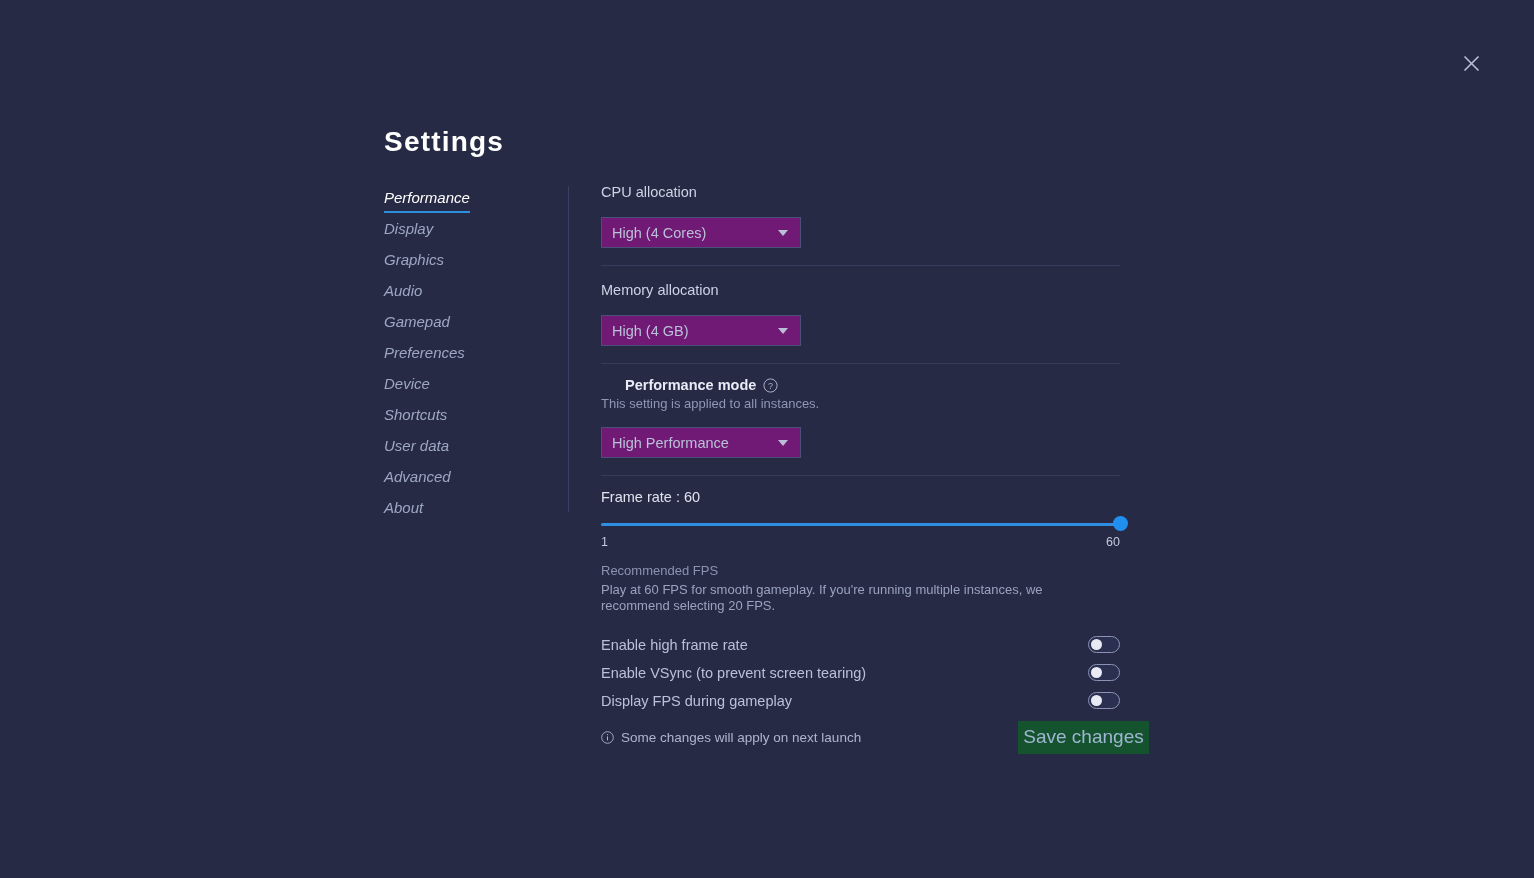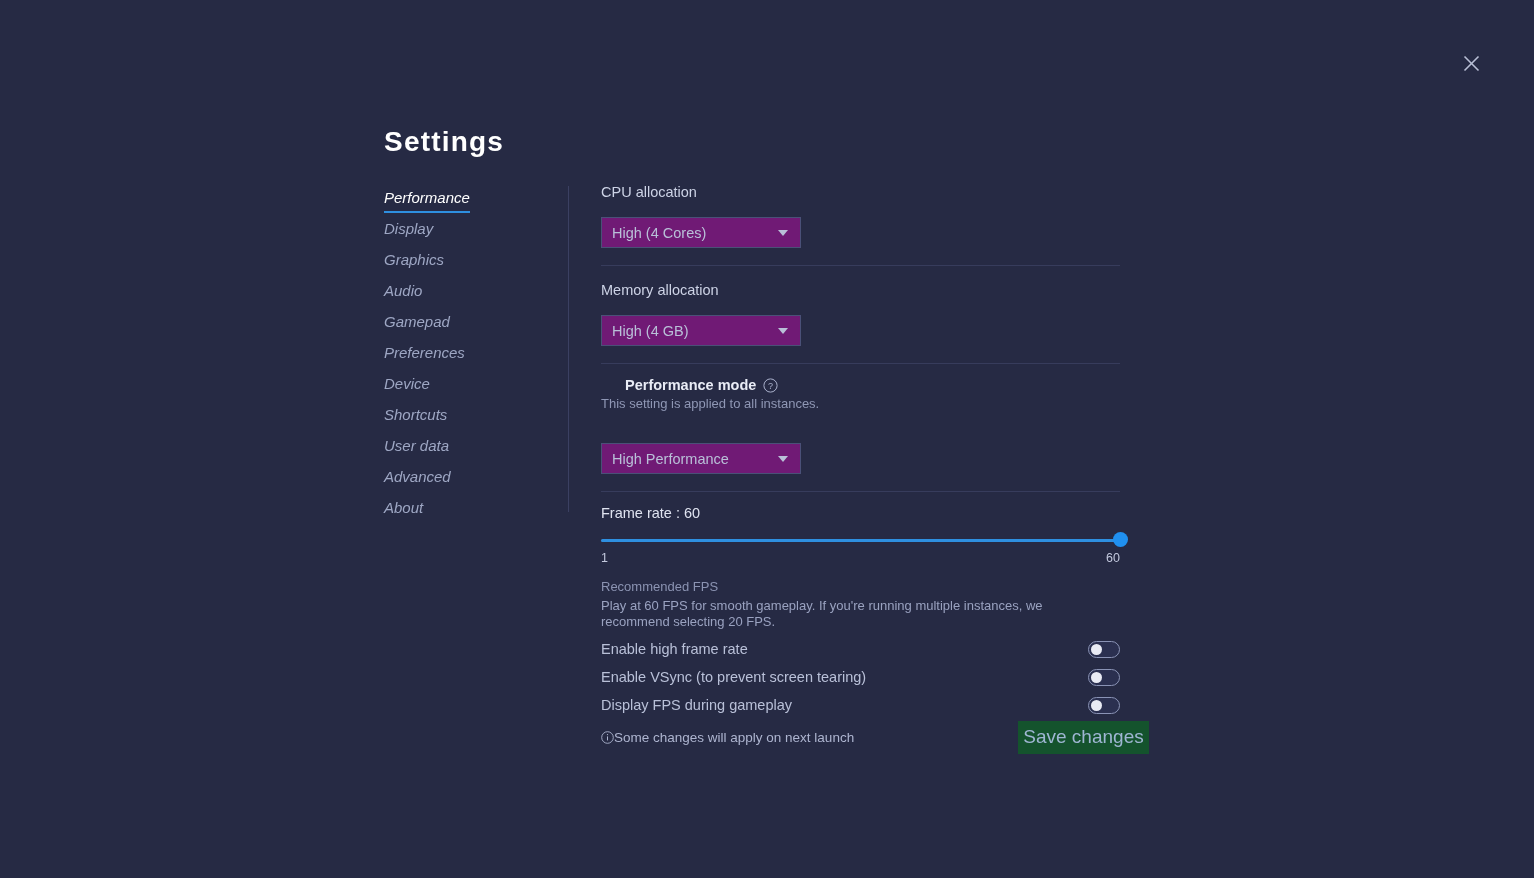--- a/index.html
+++ b/index.html
@@ -203,21 +203,21 @@
     color: #9aa2c0;
     line-height: 16px;
     width: 510px;
   }
 
   
   .toggle-row {
     width: 519px;
     height: 28px;
     display: flex;
-    align-items: flex-start;
+    align-items: flex-end;
     justify-content: space-between;
   }
   .toggle-label {
     font-size: 14.5px;
     color: #b9c0d8;
   }
   .switch {
     width: 32px;
     height: 17px;
     border-radius: 9px;
@@ -244,20 +244,21 @@
     top: 720px;
     width: 548px;
     height: 34px;
     display: flex;
     align-items: center;
     justify-content: space-between;
   }
   #footer-note {
     display: flex;
     align-items: center;
+    gap: 7px;
     font-size: 13.5px;
     color: #aeb5d0;
   }
   #save-btn {
     width: 131px;
     height: 33px;
     background: #14532d;
     color: #9fb6d3;
     font-size: 19px;
     display: flex;
@@ -320,21 +321,21 @@
 
   <div style="margin-top:13px">
     <div class="pm-head">
       <span class="pm-title">Performance mode</span>
       <svg class="help-icon" width="15" height="15" viewBox="0 0 15 15">
         <circle cx="7.5" cy="7.5" r="6.6" fill="none" stroke="#aab1cc" stroke-width="1"></circle>
         <text x="7.5" y="11" text-anchor="middle" font-size="9" fill="#aab1cc" font-family="Liberation Sans, sans-serif">?</text>
       </svg>
     </div>
     <div class="sub-note" style="margin-top:2px">This setting is applied to all instances.</div>
-    <div class="dropdown" style="margin-top:30px">
+    <div class="dropdown" style="margin-top:14px">
       <span class="dd-value">High Performance</span>
       <span class="caret"></span>
     </div>
   </div>
 
   <div class="hr" style="margin-top:17px"></div>
 
   <div style="margin-top:13px">
     <div class="slider-title">Frame rate : 60</div>
     <div class="slider-wrap">

